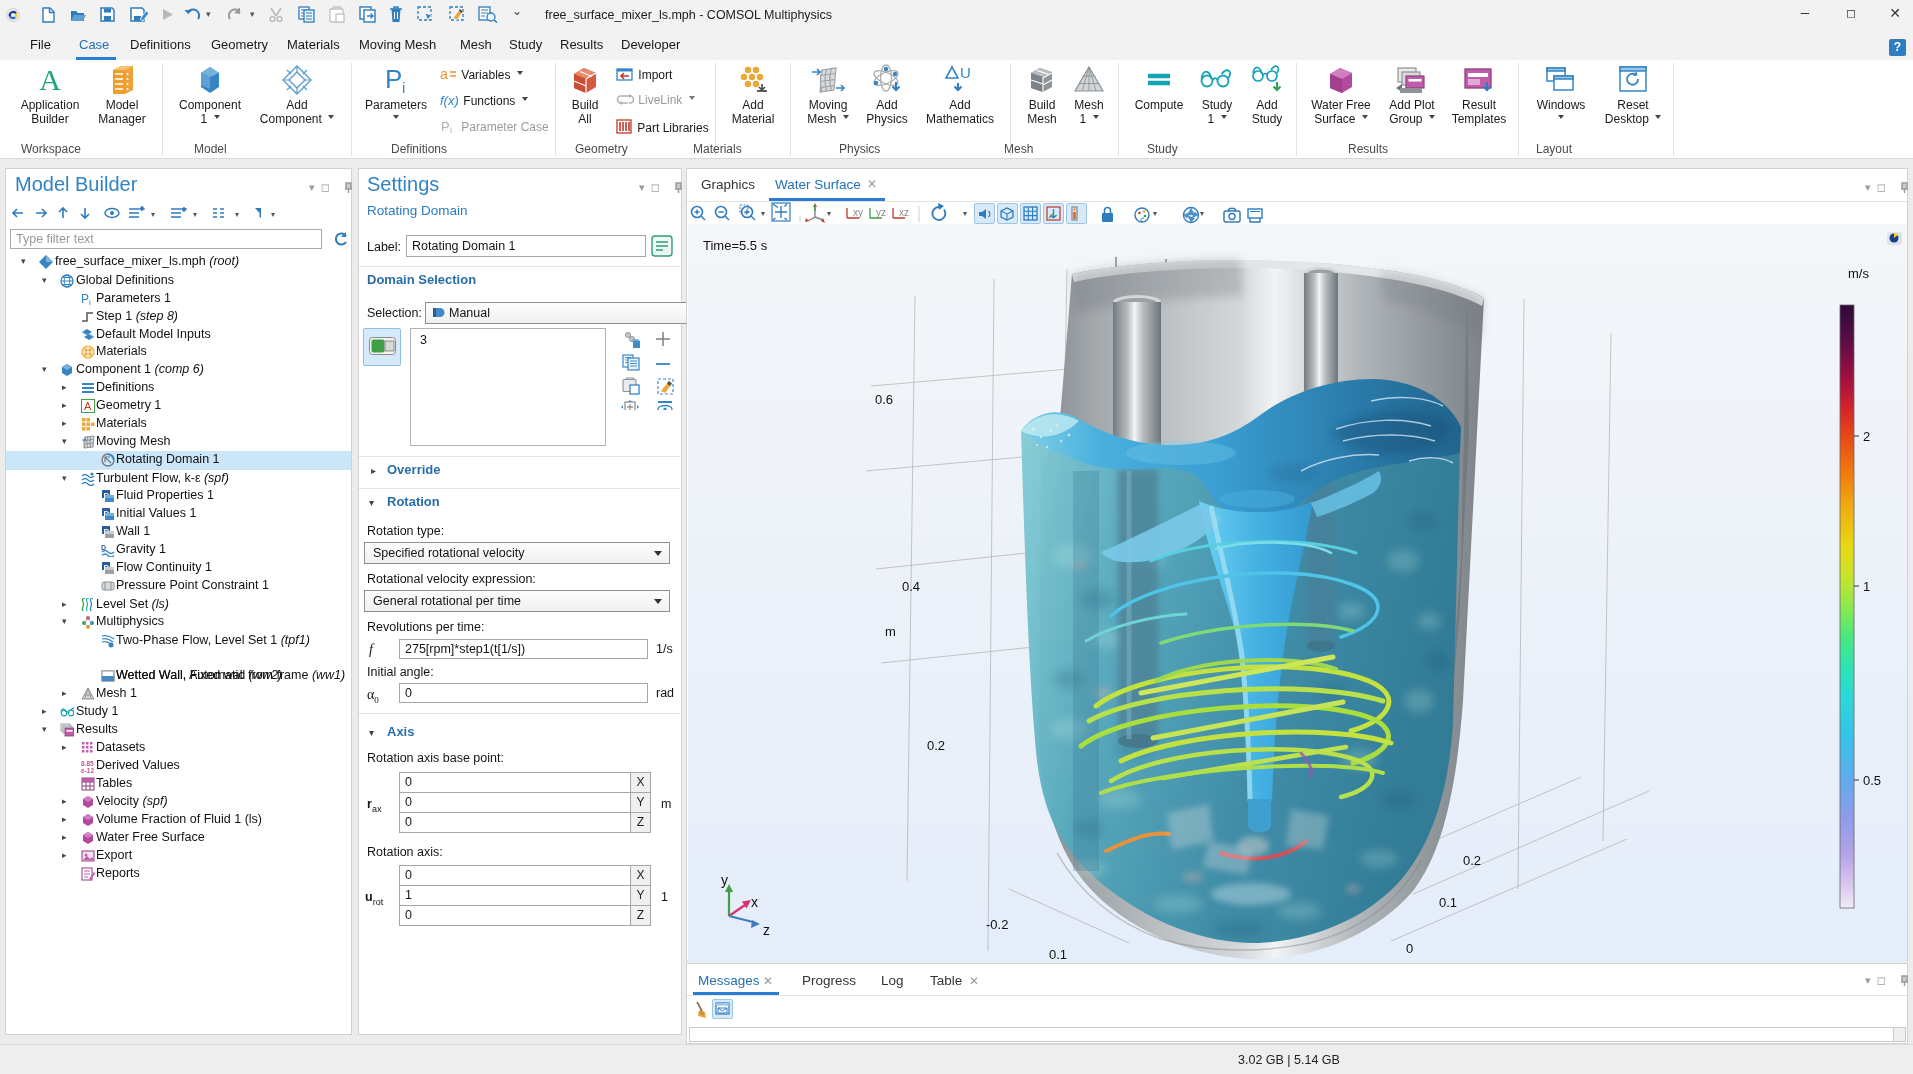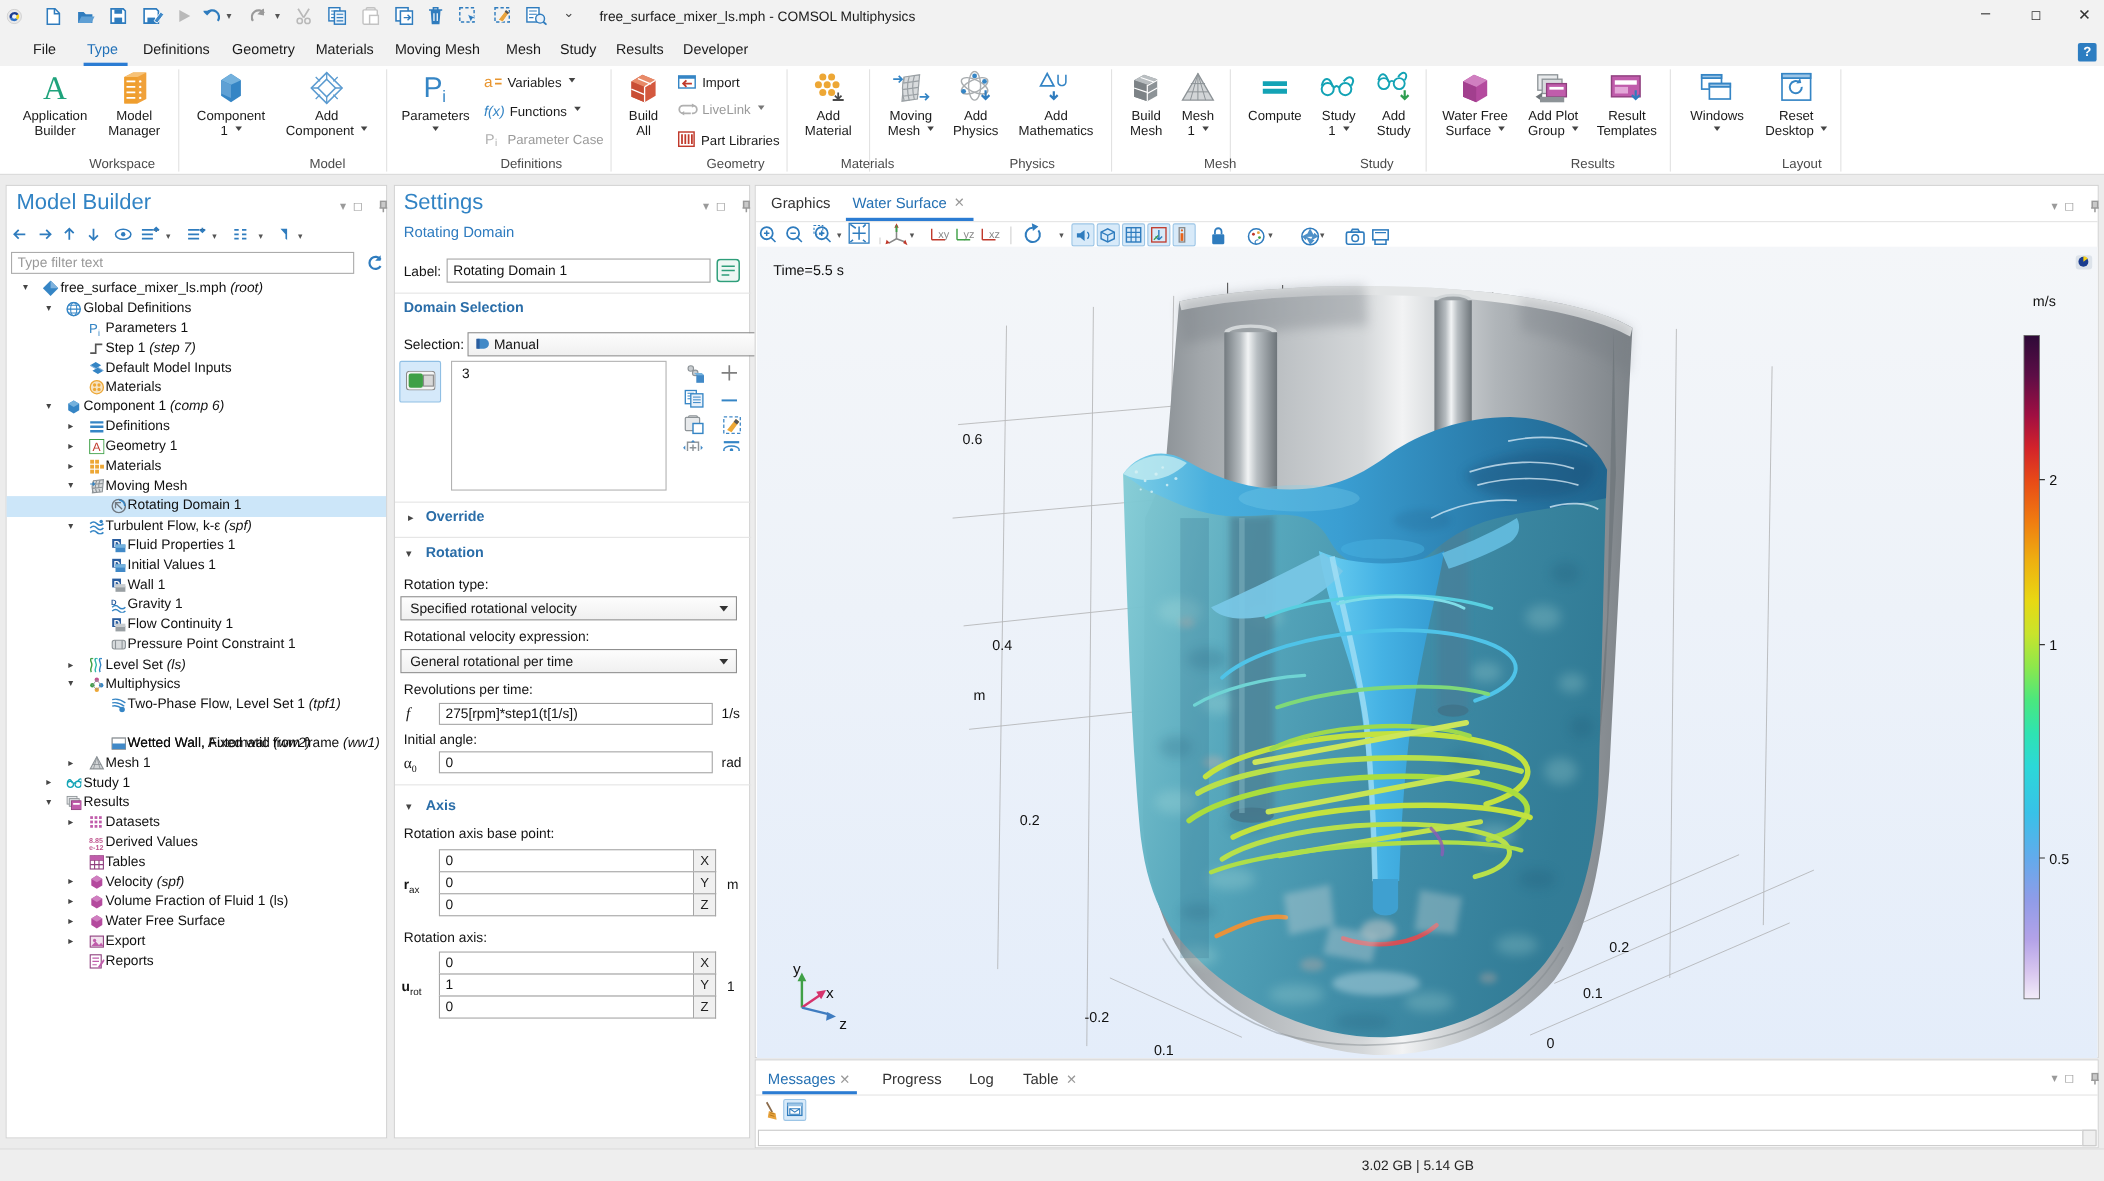--- a/index.html
+++ b/index.html
@@ -3,21 +3,21 @@
 <meta charset="utf-8">
 <style>
 *{margin:0;padding:0;box-sizing:border-box}
 html,body{width:1913px;height:1074px;overflow:hidden;font-family:"Liberation Sans",sans-serif;background:#ececec}
 .abs{position:absolute}
 #titlebar{position:absolute;left:0;top:0;width:1913px;height:30px;background:#f2f2f2}
 #menubar{position:absolute;left:0;top:30px;width:1913px;height:30px;background:#f2f2f2}
 .mi{position:absolute;top:0;height:30px;line-height:30px;font-size:13px;color:#191919}
 #ribbon{position:absolute;left:0;top:60px;width:1913px;height:99px;background:#fff;border-bottom:1px solid #d9d9d9}
 .gsep{position:absolute;top:3px;width:1px;height:93px;background:#e2e2e2}
-.glabel{position:absolute;top:82px;font-size:12px;color:#4a4a4a;text-align:right;width:120px}
+.glabel{position:absolute;top:82px;font-size:12px;color:#4a4a4a;text-align:left;width:120px}
 .rb{position:absolute;top:4px;text-align:center;color:#1a1a1a}
 .rb .lbl{font-size:12px;line-height:14px;margin-top:2px}
 .sb{position:absolute;height:20px;font-size:12px;color:#1a1a1a;white-space:nowrap}
 .sb svg{vertical-align:-3px}
 .cv{display:inline-block;width:0;height:0;border:3px solid transparent;border-top:4px solid #444;margin-left:3px;vertical-align:1px}
 .cvb{display:inline-block;width:0;height:0;border:3px solid transparent;border-top:4px solid #777;margin-left:3px;vertical-align:1px}
 .panel{position:absolute;background:#fff;border:1px solid #d2d2d2}
 .ptitle{font-size:20px;color:#3183c4;position:absolute}
 .hicons{position:absolute;color:#8a8a8a;font-size:11px}
 .tr{position:absolute;height:19px;font-size:12.5px;color:#111;white-space:nowrap;width:100%}
@@ -117,21 +117,21 @@
       <path d="M16 14l3 2.5" stroke="#2f7cbe" stroke-width="1.6"></path>
     </svg>
 <span class="abs" style="left:512px;top:4px;color:#444;font-size:12px">⌄</span>
 <span class="abs" style="left:545px;top:8px;font-size:12.5px;color:#1b1b1b">free_surface_mixer_ls.mph - COMSOL Multiphysics</span>
 <span class="abs" style="left:1795px;top:3px;width:20px;text-align:center;font-size:15px;color:#333">–</span>
 <span class="abs" style="left:1841px;top:6px;width:20px;text-align:center;font-size:12px;color:#333">◻</span>
 <span class="abs" style="left:1885px;top:5px;width:20px;text-align:center;font-size:14px;color:#333">✕</span>
 </div>
 <div id="menubar">
 <span class="mi" style="left:30px">File</span>
-<span class="mi" style="left:79px;color:#2271b8">Type</span>
+<span class="mi" style="left:79px;color:#2271b8">Case</span>
 <span class="abs" style="left:76px;top:27px;width:40px;height:3px;background:#2b7cd3"></span>
 <span class="mi" style="left:130px">Definitions</span>
 <span class="mi" style="left:211px">Geometry</span>
 <span class="mi" style="left:287px">Materials</span>
 <span class="mi" style="left:359px">Moving Mesh</span>
 <span class="mi" style="left:460px">Mesh</span>
 <span class="mi" style="left:509px">Study</span>
 <span class="mi" style="left:560px">Results</span>
 <span class="mi" style="left:621px">Developer</span>
 <span class="abs" style="left:1889px;top:9px;width:17px;height:17px;background:#2d7dc1;border-radius:2px;color:#fff;font-size:12px;font-weight:bold;text-align:center;line-height:17px">?</span>
@@ -428,21 +428,21 @@
       <svg class="tico" style="left:75px" width="14" height="14">
         <text x="0" y="11" font-size="12" fill="#3585c5">P</text>
         <text x="8" y="13" font-size="8" fill="#3585c5">i</text>
       </svg>
       <span class="ttx" style="left:90px">Parameters 1</span>
     </div>
 <div class="tr" style="top:139px">
       <svg class="tico" style="left:75px" width="14" height="14">
         <path d="M1 11h5V3h6" stroke="#555" stroke-width="1.5" fill="none"></path>
       </svg>
-      <span class="ttx" style="left:90px">Step 1 <i>(step 7)</i></span>
+      <span class="ttx" style="left:90px">Step 1 <i>(step 8)</i></span>
     </div>
 <div class="tr" style="top:157px">
       <svg class="tico" style="left:75px" width="14" height="14">
         <path d="M1 4l5-3 5 3-5 3zM3 9l5-3 5 3-5 3z" fill="#3585c5"></path>
         <path d="M1 4l5 3M8 6l5 3" stroke="#7fb2dd" stroke-width="1"></path>
       </svg>
       <span class="ttx" style="left:90px">Default Model Inputs</span>
     </div>
 <div class="tr" style="top:174px">
       <svg class="tico" style="left:75px" width="14" height="14">

